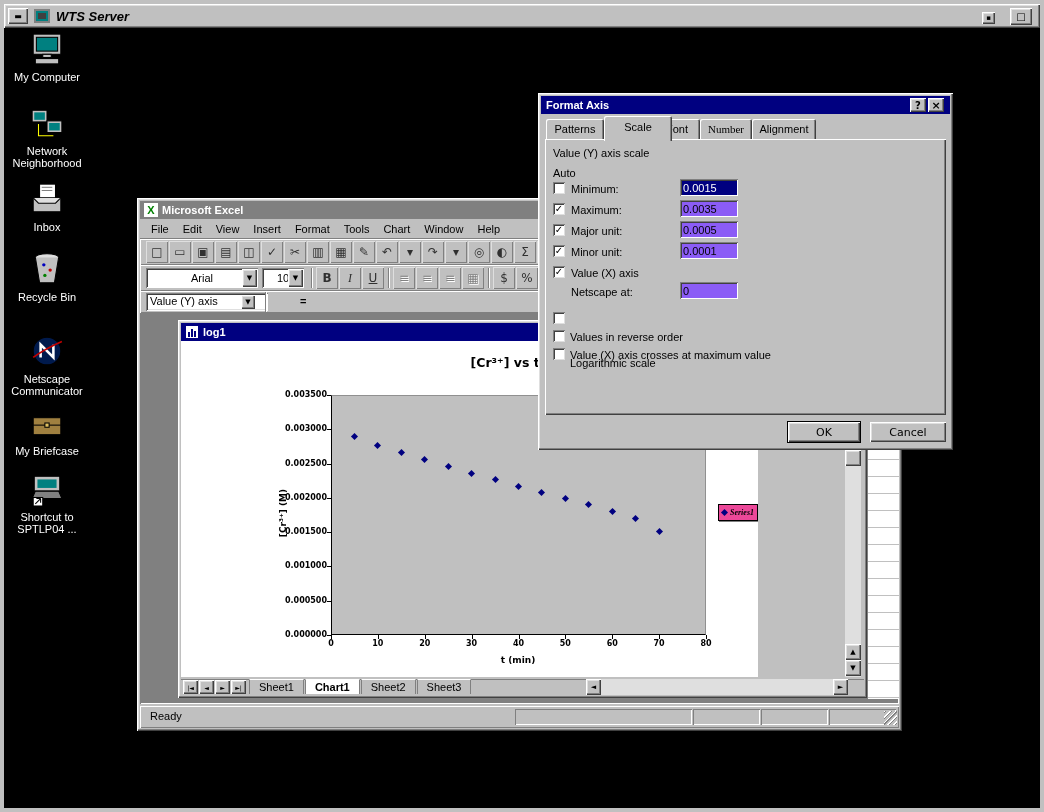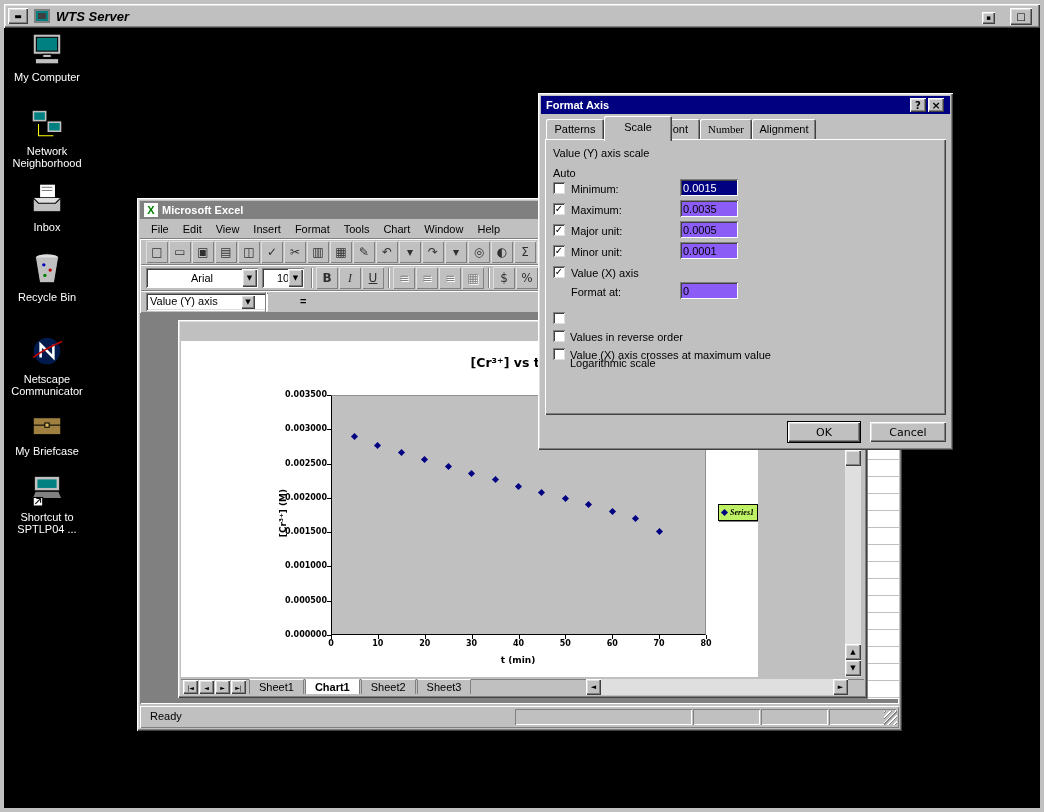--- a/index.html
+++ b/index.html
@@ -64,21 +64,21 @@
   
   #chart-paper { position:absolute; background:#fff; overflow:hidden; }
   .chart-title { position:absolute; font-weight:bold; font-size:12.5px; text-align:center; font-family:"DejaVu Sans",sans-serif; }
   .chart-ylabel { position:absolute; font-weight:bold; font-size:9px; text-align:center; transform:rotate(-90deg); font-family:"DejaVu Sans",sans-serif; }
   .chart-xlabel { position:absolute; font-weight:bold; font-size:9px; text-align:center; font-family:"DejaVu Sans",sans-serif; }
   #plot-area { position:absolute; background:#c0c0c0; border-left:1px solid #000; border-bottom:1px solid #000; border-top:1px solid #909090; border-right:1px solid #909090; }
   .ytick { position:absolute; font:bold 8px "DejaVu Sans",sans-serif; text-align:right; }
   .xtick { position:absolute; font:bold 8px "DejaVu Sans",sans-serif; text-align:center; }
   .tickmark { position:absolute; background:#000; }
   .dot { position:absolute; width:5px; height:5px; transform:rotate(45deg); }
-  .legend { position:absolute; background:#bef264; border:1px solid #000; box-shadow:1px 1px 0 #808080; display:flex; align-items:center; padding:0 3px; }
+  .legend { position:absolute; background:#ec4899; border:1px solid #000; box-shadow:1px 1px 0 #808080; display:flex; align-items:center; padding:0 3px; }
   .legend-marker { width:5px; height:5px; transform:rotate(45deg); background:#000080; margin-right:3px; }
   .legend-label { font:bold italic 8px "Liberation Serif",serif; }
 
   .grip { background: repeating-linear-gradient(135deg,#fff 0 1px,#808080 1px 2px,#c0c0c0 2px 4px); }
   .rowlines { background: repeating-linear-gradient(to bottom,#fff 0 16px,#c0c0c0 16px 17px); border-left:1px solid #808080; }
   .scrolltrack { background:#dfdfdf; }
 </style>
 </head>
 <body>
 
@@ -237,20 +237,29 @@
         </div>
       <span class="abs vsep" style="left:122px; top:1px;"></span>
       <span class="abs" style="left:160px; top:4px; font-weight:bold;">=</span>
     </div>
 
     <div class="abs sunken-thin" style="left:3px; top:115px; width:759px; height:391px; background:#808080;"></div>
 
     <div class="abs rowlines" style="left:730px; top:143px; width:32px; height:358px;"></div>
 
     <div class="abs bevel" style="left:41px; top:122px; width:689px; height:378px;">
+      <div class="win-titlebar tb-active" style="left:3px; top:3px; width:683px; height:18px;">
+        <svg width="12" height="12" viewBox="0 0 12 12" style="margin:0 5px;">
+            <rect x="0" y="0" width="12" height="12" fill="#fff"></rect>
+            <rect x="2" y="6" width="2" height="5" fill="#000080"></rect>
+            <rect x="5" y="3" width="2" height="8" fill="#000080"></rect>
+            <rect x="8" y="5" width="2" height="6" fill="#000080"></rect>
+          </svg>
+        <span>log1</span>
+      </div>
 
       <div id="chart-paper" style="left:3px; top:21px; width:577px; height:336px;">
         <div class="chart-title" style="left:227px; top:14px; width:220px;">[Cr³⁺] vs time</div>
         <div id="plot-area" style="left:150px; top:54px; width:375px; height:240px;"></div>
         <div class="chart-ylabel" style="left:62px; top:167px; width:80px;">[Cr³⁺] (M)</div>
         <div class="chart-xlabel" style="left:307px; top:314px; width:60px;">t (min)</div>
         <div class="legend" style="left:537px; top:163px; height:17px;">
           <span class="legend-marker"></span>
           <span class="legend-label">Series1</span>
         </div>
@@ -384,21 +393,21 @@
     <span class="cb" style="left:15px; top:131px; z-index:5;">✓</span>
     <div class="dlabel" style="left:33px; top:131px; z-index:5;">Major unit:</div>
     <input class="din" style="left: 142px; top: 128px; width: 58px; z-index: 5;" value="0.0005">
 
     <span class="cb" style="left:15px; top:152px; z-index:5;">✓</span>
     <div class="dlabel" style="left:33px; top:152px; z-index:5;">Minor unit:</div>
     <input class="din" style="left: 142px; top: 149px; width: 58px; z-index: 5;" value="0.0001">
 
     <span class="cb" style="left:15px; top:173px; z-index:5;">✓</span>
     <div class="dlabel" style="left:33px; top:173px; z-index:5;">Value (X) axis</div>
-    <div class="dlabel" style="left:33px; top:192px; z-index:5;">Format at:</div>
+    <div class="dlabel" style="left:33px; top:192px; z-index:5;">Netscape at:</div>
     <input class="din" style="left: 142px; top: 189px; width: 58px; z-index: 5;" value="0">
 
     <span class="cb" style="left:15px; top:219px; z-index:5;"></span>
     <div class="dlabel" style="left:32px; top:219px; z-index:5;margin-top:44px;">Logarithmic scale</div>
     <span class="cb" style="left:15px; top:237px; z-index:5;"></span>
     <div class="dlabel" style="left:32px; top:237px; z-index:5;">Values in reverse order</div>
     <span class="cb" style="left:15px; top:255px; z-index:5;"></span>
     <div class="dlabel" style="left:32px; top:255px; z-index:5;">Value (X) axis crosses at maximum value</div>
 
     <div class="abs default-ring" style="left:249px; top:328px; width:74px; height:22px; z-index:5;"></div>

